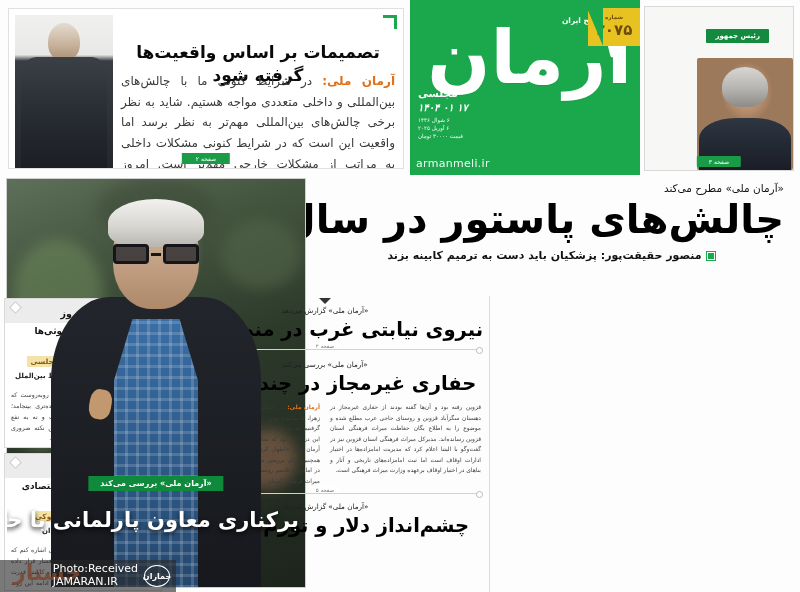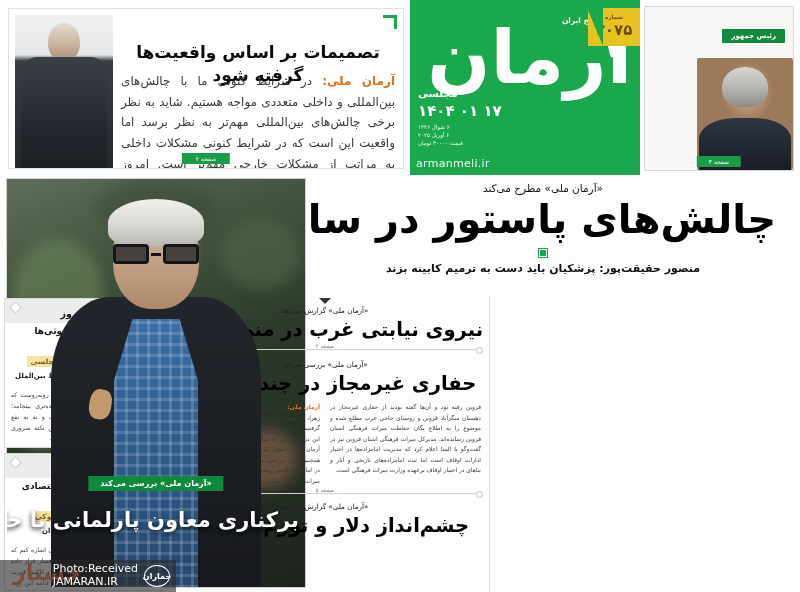--- a/index.html
+++ b/index.html
@@ -55,21 +55,21 @@
   }
   .promo-photo::after {
     content: ""; position: absolute;
     left: 50%; bottom: 0;
     width: 92px; height: 52px;
     transform: translateX(-50%);
     background: linear-gradient(180deg,#2e3642 0%, #191d26 100%);
     border-radius: 40% 40% 0 0;
   }
   .promo-badge {
-    position: absolute; top: 22px; right: 8px;
+    position: absolute; top: 22px; right: 24px;
     background: #138a3d; color: #fff;
     font-size: 7px; font-weight: bold;
     padding: 3px 9px; border-radius: 1px;
     letter-spacing: .2px; z-index: 3;
   }
   .promo-head {
     position: absolute; top: 38px; right: 8px;
     width: 110px; z-index: 3;
     font-size: 15.5px; font-weight: bold; line-height: 1.42;
     color: #111; text-align: right; letter-spacing: -.2px;
@@ -109,21 +109,21 @@
     width: 15px; height: 13px;
     background: #fff; transform: rotate(-14deg);
     border-radius: 2px;
   }
   .mh-dateblock {
     position: absolute; left: 8px; top: 86px;
     text-align: left; color: #fff; line-height: 1.45;
     direction: rtl;
   }
   .mh-day { font-size: 10.5px; font-weight: bold; }
-  .mh-date { font-size: 15px; font-weight: bold; letter-spacing: .4px; }
+  .mh-date { font-size: 10px; font-weight: bold; letter-spacing: .4px; font-style: italic; }
   .mh-line { font-size: 5.6px; opacity: .95; }
   .mh-site {
     position: absolute; left: 6px; bottom: 5px;
     color: #eafdf0; font-size: 11px; letter-spacing: .3px;
     font-family: "DejaVu Sans", "Liberation Sans", sans-serif;
     direction: ltr;
   }
   .mh-issue {
     position: absolute; right: 0; top: 8px;
     width: 52px; height: 38px;
@@ -193,33 +193,33 @@
   .ta-body .lead { color: #e0701a; font-weight: bold; }
   .ta-pagebadge {
     position: absolute; bottom: 4px; left: 50%;
     transform: translateX(-50%);
     background: #1a9b48; color: #fff;
     font-size: 6px; padding: 2px 14px;
   }
 
   
   .mainhead {
-    position: absolute; top: 178px; right: 12px;
+    position: absolute; top: 178px; right: 4px;
     width: 490px; height: 112px;
     padding: 4px 12px 0 12px;
-    text-align: center;
+    text-align: right;
   }
   .mh-kicker { font-size: 10.5px; color: #111; margin-bottom: 3px; font-weight: 500; }
   .mh-title {
     font-size: 40px; font-weight: bold; color: #000;
     line-height: 1.1; letter-spacing: -1.2px; white-space: nowrap;
   }
   .mh-sub {
     margin-top: 8px; font-size: 11px; color: #111; font-weight: bold;
-    display: flex; align-items: center; justify-content: center; gap: 5px; flex-direction: column;
+    display: flex; align-items: center; justify-content: center; gap: 5px;
   }
   .mh-sub .sq {
     width: 8px; height: 8px; background: #1ba84c;
     border: 1.5px solid #fff; outline: 1px solid #1ba84c;
     display: inline-block;
   }
 
   
   .sidebar {
     position: absolute; top: 296px; left: 0;

